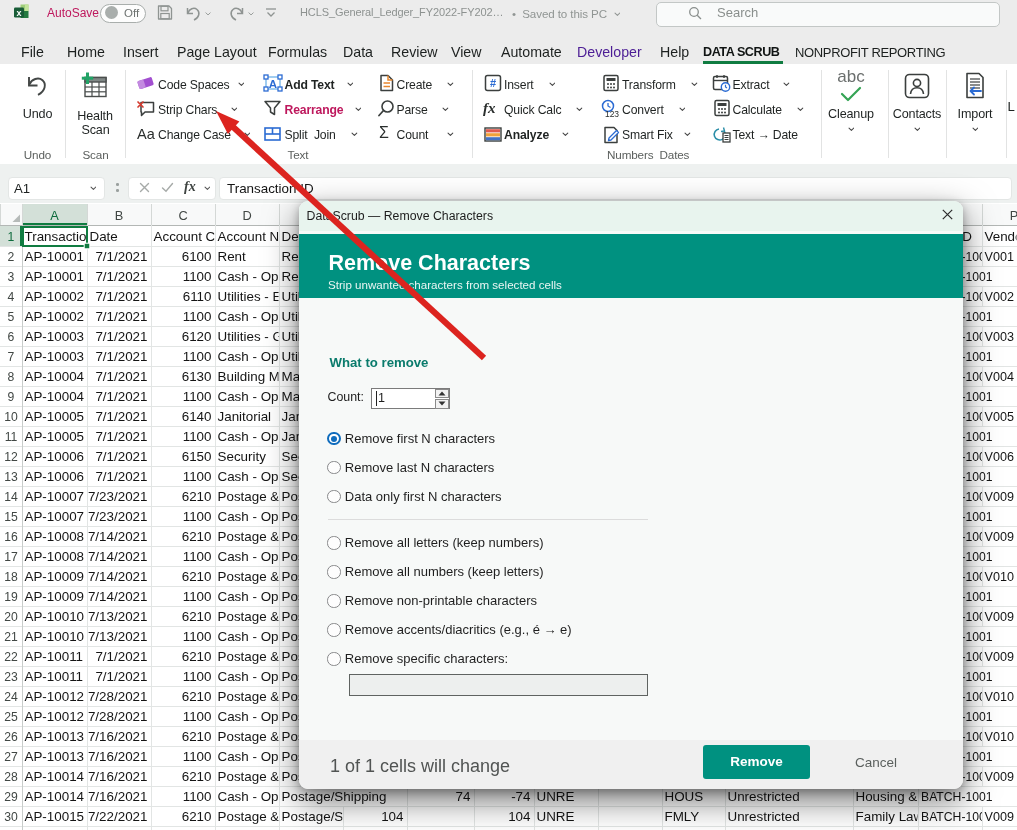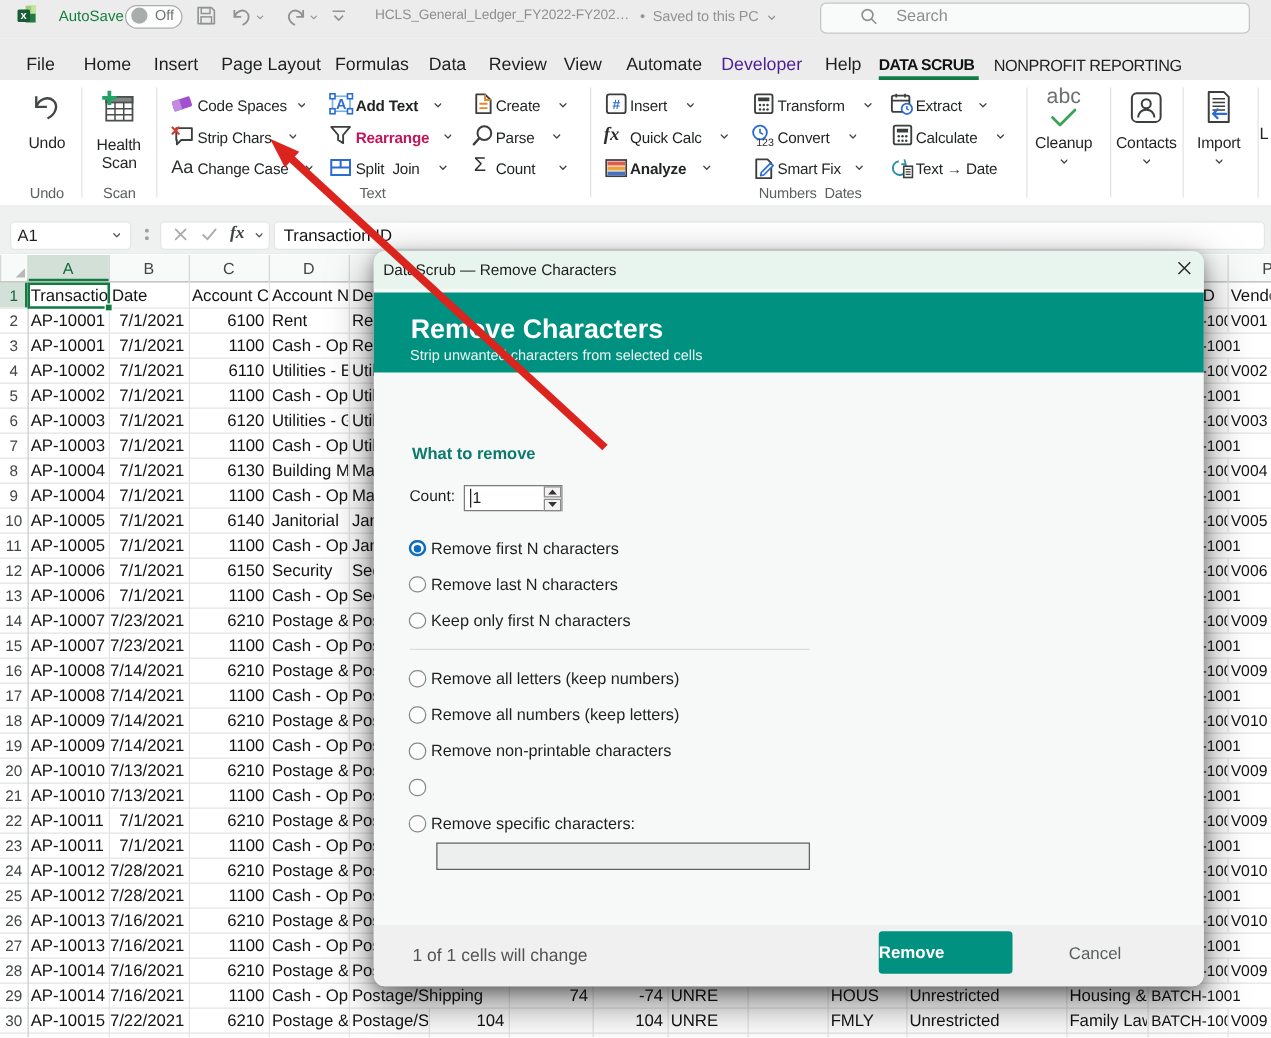--- a/index.html
+++ b/index.html
@@ -671,21 +671,21 @@
       <rect x="84.2" y="243.2" width="5.6" height="5.6" fill="#107c41" stroke="#ffffff" stroke-width="1"></rect>
     </svg>
 <div style="position:absolute;left:0;top:0;width:1017px;height:31px;background:#ececec"></div>
     <svg style="position:absolute;left:13px;top:3px" width="17" height="17" viewBox="0 0 17 17">
       <rect x="7.5" y="1.5" width="8" height="6.5" fill="#9fce7a"></rect>
       <rect x="12" y="1.5" width="3.5" height="6.5" fill="#c3e59b"></rect>
       <rect x="7.5" y="8" width="8" height="7" fill="#237a3f"></rect>
       <rect x="1" y="4.5" width="10" height="10" rx="1.2" fill="#185c37"></rect>
       <text x="6" y="12.5" font-size="9" font-weight="bold" fill="#fff" text-anchor="middle" font-family="Liberation Sans, sans-serif">x</text>
     </svg>
-    <div style="position:absolute;left:47px;top:6px;font-size:12px;color:#15803d">AutoSave</div>
+    <div style="position:absolute;left:47px;top:6px;font-size:12px;color:#be185d">AutoSave</div>
     <div style="position:absolute;left:100px;top:3.5px;width:44px;height:17px;border:1px solid #a9aeac;border-radius:9.5px;background:#fdfdfd"></div>
     <div style="position:absolute;left:105px;top:6px;width:13px;height:13px;background:#a9aeac;border-radius:50%"></div>
     <div style="position:absolute;left:124px;top:6.5px;font-size:11.5px;color:#6e7371">Off</div>
     <svg style="position:absolute;left:156px;top:3px" width="18" height="19" viewBox="0 0 18 19">
       <path d="M2.5 3 H13 L15.5 5.5 V16 H2.5 Z" fill="none" stroke="#8f9492" stroke-width="1.3" stroke-linejoin="round"></path>
       <rect x="5" y="3.2" width="7" height="4.6" fill="none" stroke="#8f9492" stroke-width="1.2"></rect>
       <rect x="4.8" y="10.5" width="8.4" height="5.3" fill="none" stroke="#8f9492" stroke-width="1.2"></rect>
     </svg>
     <svg style="position:absolute;left:184px;top:4px" width="19" height="18" viewBox="0 0 19 18">
       <path d="M3.5 4 L3.5 9.5 L9 9.5" fill="none" stroke="#8f9492" stroke-width="1.5"></path>
@@ -737,33 +737,34 @@
       </svg>
       <svg style="position:absolute;left:139.0px;top:200.3px" width="8" height="5" viewBox="0 0 8 5">
         <polygon points="0.5,0.5 7.5,0.5 4,4.5" fill="#333"></polygon>
       </svg>
       <div style="position:absolute;left:28.899999999999977px;top:231.20000000000002px;width:13.2px;height:13.2px;border-radius:50%;border:2px solid #0f6cbd;box-sizing:border-box;background:#fff"></div>
       <div style="position:absolute;left:32.49999999999998px;top:234.8px;width:6px;height:6px;border-radius:50%;background:#0f6cbd"></div>
       <div style="position:absolute;left:46.30000000000001px;top:230.10000000000002px;font-size:13px;color:#1f1f1f;white-space:nowrap">Remove first N characters</div>
       <div style="position:absolute;left:28.899999999999977px;top:260.2px;width:13.2px;height:13.2px;border-radius:50%;border:1.3px solid #87888a;box-sizing:border-box;background:#fdfdfd"></div>
       <div style="position:absolute;left:46.30000000000001px;top:259.1px;font-size:13px;color:#1f1f1f;white-space:nowrap">Remove last N characters</div>
       <div style="position:absolute;left:28.899999999999977px;top:289.2px;width:13.2px;height:13.2px;border-radius:50%;border:1.3px solid #87888a;box-sizing:border-box;background:#fdfdfd"></div>
-      <div style="position:absolute;left:46.30000000000001px;top:288.1px;font-size:13px;color:#1f1f1f;white-space:nowrap">Keep only first N characters</div>
+      <div style="position:absolute;left:46.30000000000001px;top:288.1px;font-size:13px;color:#1f1f1f;white-space:nowrap">Data only first N characters</div>
       <div style="position:absolute;left:29.0px;top:318px;width:320.5px;height:1px;background:#dcdcdc"></div>
       <div style="position:absolute;left:28.899999999999977px;top:335.4px;width:13.2px;height:13.2px;border-radius:50%;border:1.3px solid #87888a;box-sizing:border-box;background:#fdfdfd"></div>
       <div style="position:absolute;left:46.30000000000001px;top:334.3px;font-size:13px;color:#1f1f1f;white-space:nowrap">Remove all letters (keep numbers)</div>
       <div style="position:absolute;left:28.899999999999977px;top:364.4px;width:13.2px;height:13.2px;border-radius:50%;border:1.3px solid #87888a;box-sizing:border-box;background:#fdfdfd"></div>
       <div style="position:absolute;left:46.30000000000001px;top:363.3px;font-size:13px;color:#1f1f1f;white-space:nowrap">Remove all numbers (keep letters)</div>
       <div style="position:absolute;left:28.899999999999977px;top:393.4px;width:13.2px;height:13.2px;border-radius:50%;border:1.3px solid #87888a;box-sizing:border-box;background:#fdfdfd"></div>
       <div style="position:absolute;left:46.30000000000001px;top:392.3px;font-size:13px;color:#1f1f1f;white-space:nowrap">Remove non-printable characters</div>
       <div style="position:absolute;left:28.899999999999977px;top:422.4px;width:13.2px;height:13.2px;border-radius:50%;border:1.3px solid #87888a;box-sizing:border-box;background:#fdfdfd"></div>
+      <div style="position:absolute;left:46.30000000000001px;top:421.3px;font-size:13px;color:#1f1f1f;white-space:nowrap">Remove accents/diacritics (e.g., é → e)</div>
       <div style="position:absolute;left:28.899999999999977px;top:451.4px;width:13.2px;height:13.2px;border-radius:50%;border:1.3px solid #87888a;box-sizing:border-box;background:#fdfdfd"></div>
       <div style="position:absolute;left:46.30000000000001px;top:450.3px;font-size:13px;color:#1f1f1f;white-space:nowrap">Remove specific characters:</div>
       <div style="position:absolute;left:50.0px;top:472.5px;width:299.5px;height:22.5px;background:#edefee;border:1px solid #5f6361;box-sizing:border-box"></div>
       <div style="position:absolute;left:0;top:538.5px;width:100%;height:49.0px;background:#f0f0f0;border-radius:0 0 9px 9px"></div>
-      <div style="position:absolute;left:31.5px;top:554.5px;font-size:14px;color:#515453">1 of 1 cells will change</div>
-      <div style="position:absolute;left:404.5px;top:544px;width:107px;height:34px;background:#009180;border-radius:3px;text-align:left;line-height:34px;font-size:13.5px;font-weight:bold;color:#fff">Remove</div>
+      <div style="position:absolute;left:31.5px;top:554.5px;font-size:18px;color:#515453">1 of 1 cells will change</div>
+      <div style="position:absolute;left:404.5px;top:544px;width:107px;height:34px;background:#009180;border-radius:3px;text-align:center;line-height:34px;font-size:13.5px;font-weight:bold;color:#fff">Remove</div>
       <div style="position:absolute;left:556.5px;top:553.5px;font-size:13.5px;color:#5a5f5d">Cancel</div>
     </div>
 <svg style="position:absolute;left:0;top:0;z-index:50;pointer-events:none" width="1017" height="830" viewBox="0 0 1017 830">
 <line x1="484" y1="358" x2="231.5" y2="125.5" stroke="#dc241f" stroke-width="6.2"></line>
 <polygon points="216,111 239.4,121.4 227.9,133.9" fill="#dc241f"></polygon>
 </svg>
 </div>
 </body></html>

